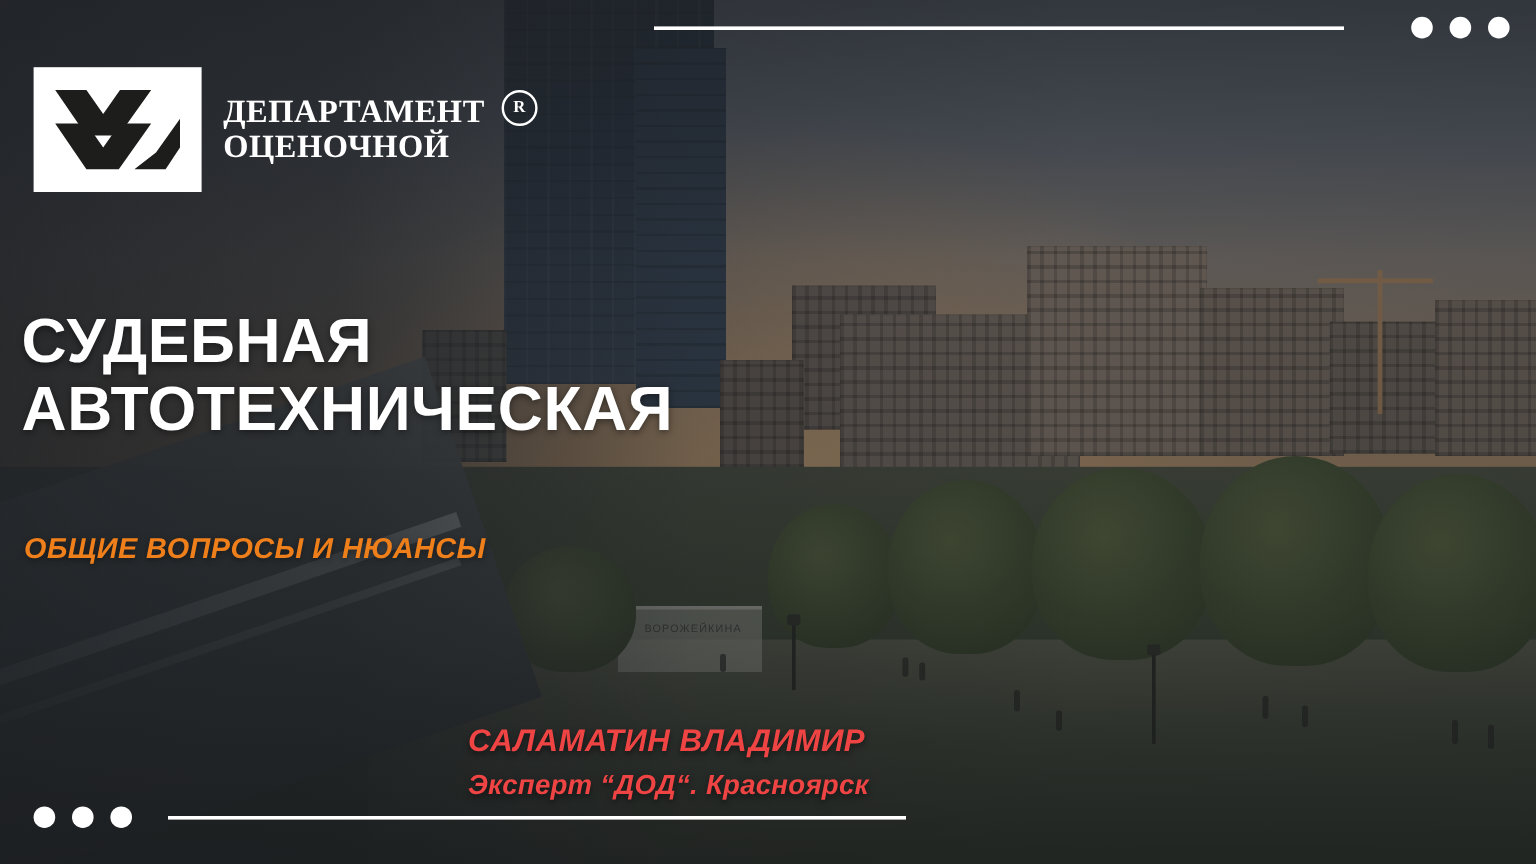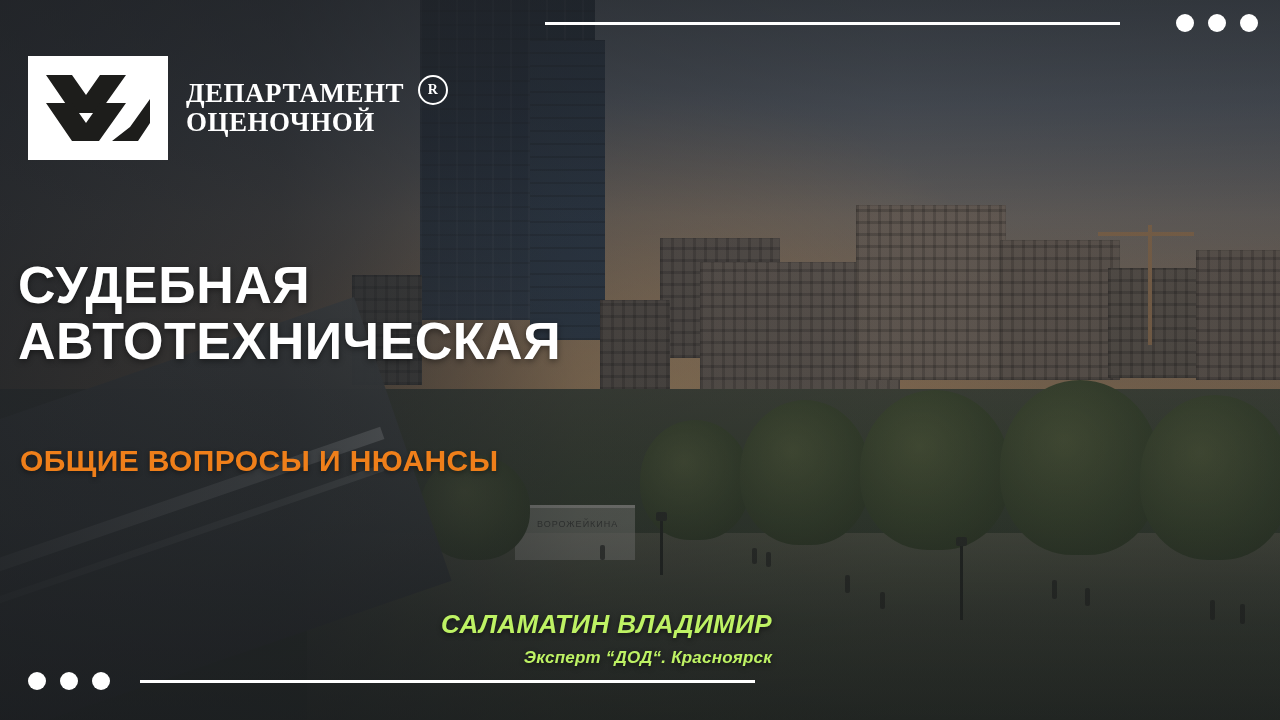--- a/index.html
+++ b/index.html
@@ -226,41 +226,42 @@
     font-size: 52px;
     line-height: 1.07;
     letter-spacing: 0.5px;
     text-shadow: 0 2px 6px rgba(0,0,0,0.45);
   }
   .title-line { display: block; white-space: nowrap; }
   .subtitle {
     position: absolute; left: 20px; top: 444px;
     color: #ef7f1a;
     font-weight: bold;
-    font-size: 30px;
+    font-style: italic;
+    font-size: 24px;
     letter-spacing: 0.4px;
     text-shadow: 0 2px 5px rgba(0,0,0,0.4);
   }
 
   
   .speaker {
-    position: absolute; right: 508px; bottom: 52px;
-    text-align: right;
-    color: #bef264;
+    position: absolute; right: 556px; bottom: 52px;
+    text-align: left;
+    color: #ef4444;
   }
   .speaker-name {
     font-weight: bold; font-style: italic;
     font-size: 26px; letter-spacing: 0.4px;
     text-shadow: 0 2px 5px rgba(0,0,0,0.5);
     white-space: nowrap;
   }
   .speaker-role {
     margin-top: 8px;
     font-weight: bold; font-style: italic;
-    font-size: 17px; letter-spacing: 0.2px;
+    font-size: 23px; letter-spacing: 0.2px;
     text-shadow: 0 2px 5px rgba(0,0,0,0.5);
     white-space: nowrap;
   }
 </style>
 </head>
 <body>
 
 <div id="slide">
 
   <div class="bg">

